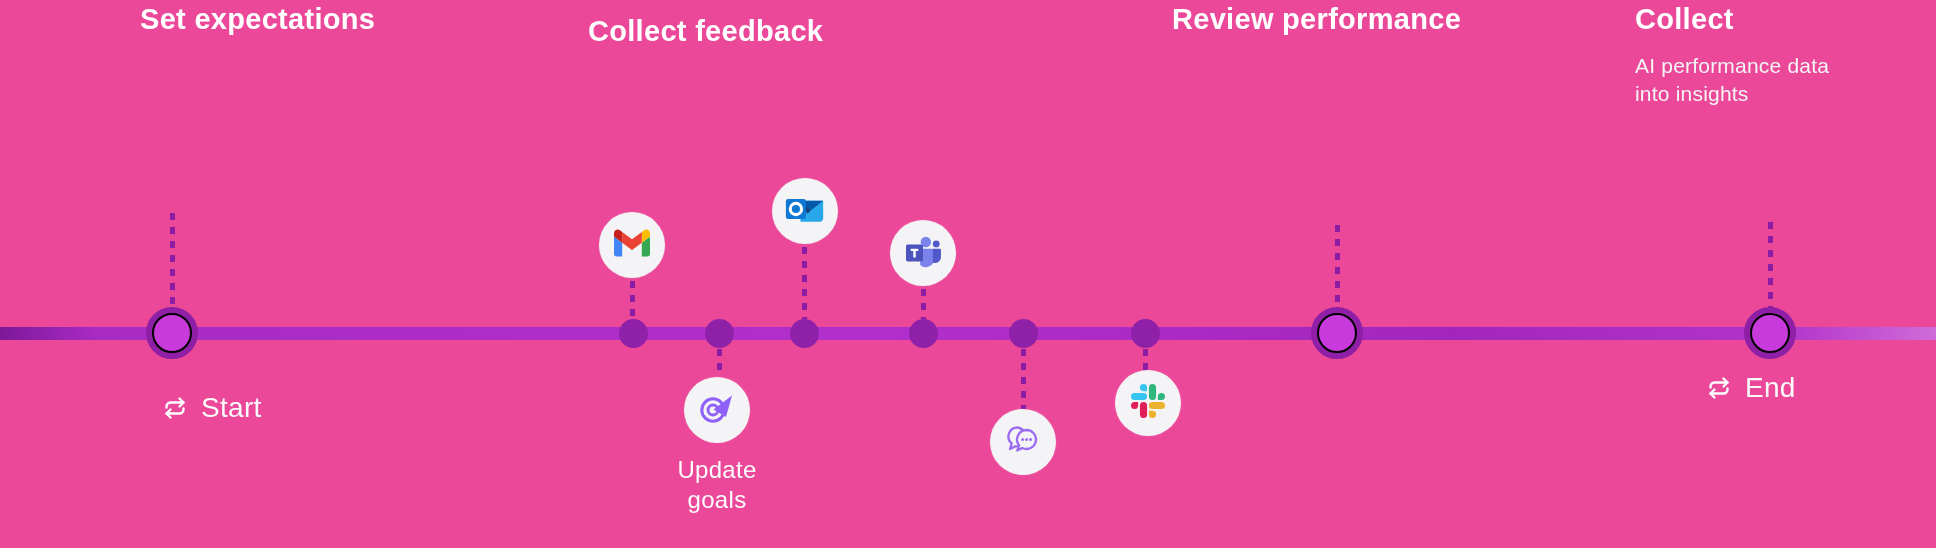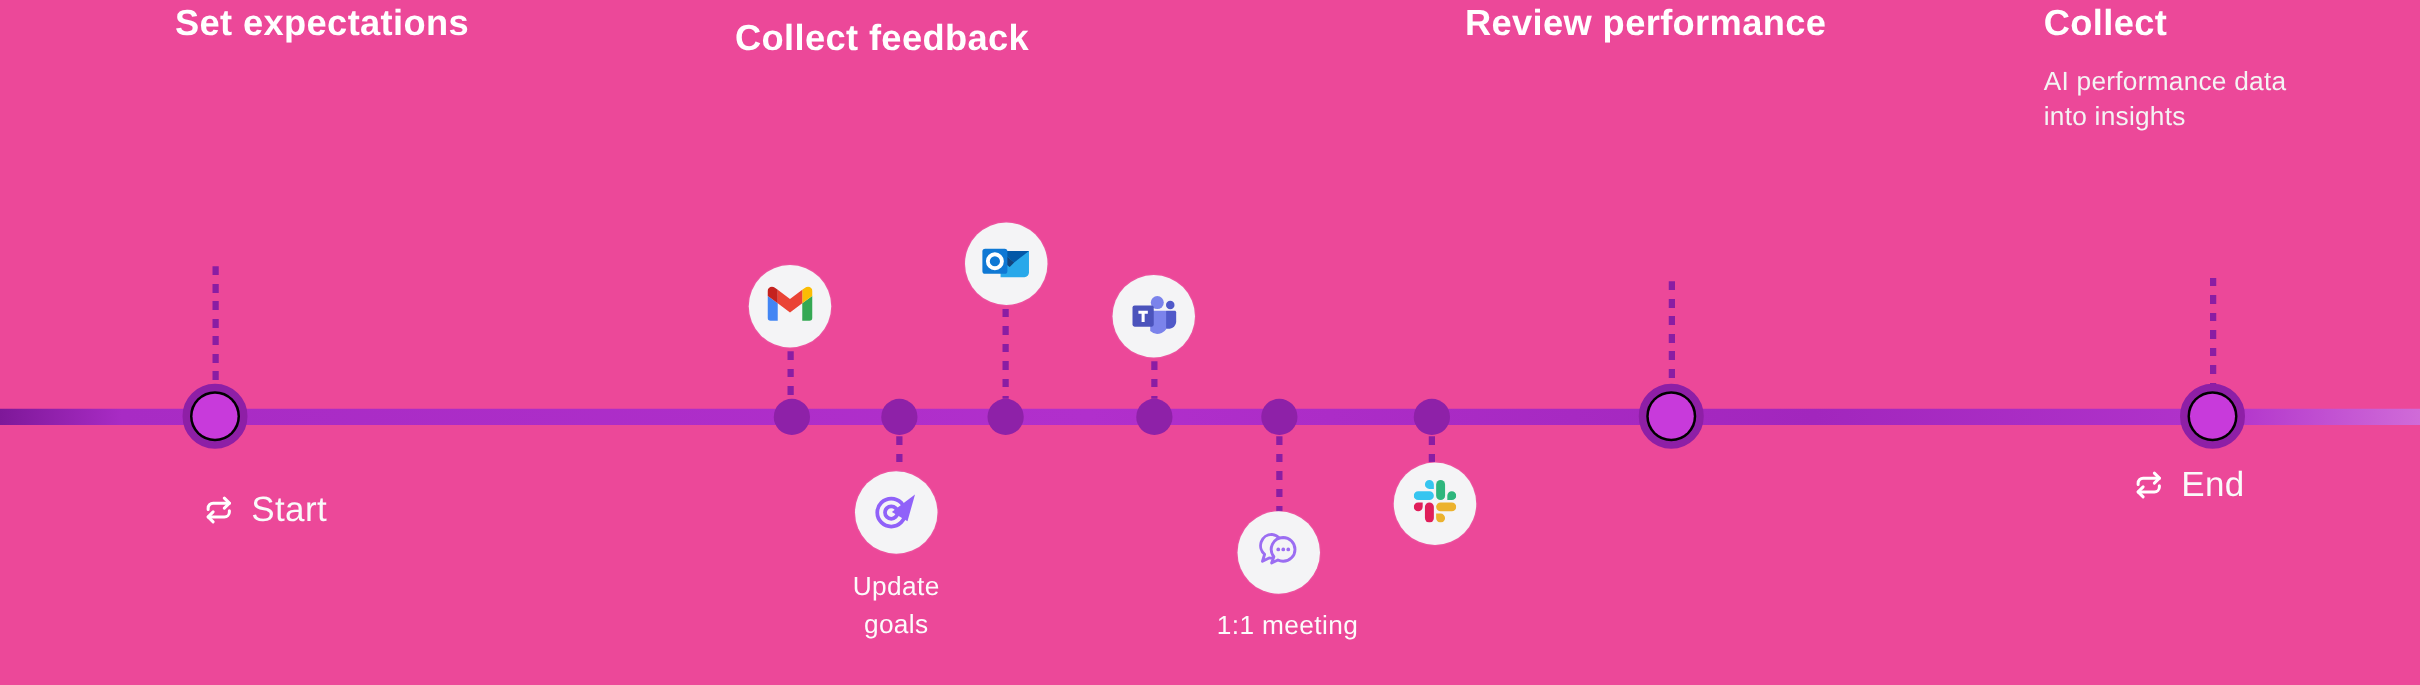--- a/index.html
+++ b/index.html
@@ -29,21 +29,21 @@
   }
   .node-lg .core{
     position:absolute;left:2px;top:2px;width:36px;height:36px;border-radius:50%;
     background:#c83adb;
   }
   .badge{
     position:absolute;width:66px;height:66px;border-radius:50%;
     background:#f4f4f6;display:flex;align-items:center;justify-content:center;
     box-shadow:0 0 0 1px rgba(255,255,255,.06);
   }
-  .mini-label{position:absolute;text-align:center;font-size:21px;line-height:30px;color:#fcfcfc;white-space:pre-line;letter-spacing:.3px;}
+  .mini-label{position:absolute;text-align:center;font-size:24px;line-height:30px;color:#fcfcfc;white-space:pre-line;letter-spacing:.3px;}
   .endpoint{position:absolute;display:flex;align-items:center;gap:13px;font-size:28px;color:#fafafa;letter-spacing:.3px;}
   .endpoint svg{display:block;}
 </style>
 </head>
 <body>
 
 <div id="stage">
 
   <div class="stage-col" style="left:140px;width:340px;">
     <h2 class="stage-title">Set expectations</h2>
@@ -158,21 +158,20 @@
         <path d="M97 45.2a12.9 12.9 0 1 1 12.9 12.9H97z" fill="#2eb67d"></path>
         <path d="M90.5 45.2a12.9 12.9 0 0 1-25.8 0V12.9a12.9 12.9 0 0 1 25.8 0z" fill="#2eb67d"></path>
         <path d="M77.6 97a12.9 12.9 0 1 1-12.9 12.9V97z" fill="#ecb22e"></path>
         <path d="M77.6 90.5a12.9 12.9 0 0 1 0-25.8h32.3a12.9 12.9 0 0 1 0 25.8z" fill="#ecb22e"></path>
       </svg>
     </span>
   </div>
 
   <div class="mini-label" style="left:617px;top:455px;width:200px;">Update
 goals</div>
-  <div class="mini-label" style="left:930px;top:486px;width:200px;">1:1 meeting</div>
 
   <div class="endpoint" style="left:162px;top:381px;margin-top:11px;">
     <span>
       <svg width="26" height="24" viewBox="0 0 24 24" fill="none" stroke="#fff" stroke-width="2.4" stroke-linecap="round" stroke-linejoin="round">
         <polyline points="16.5 2.5 20.5 6.5 16.5 10.5"></polyline>
         <path d="M3.5 11.5v-1a4 4 0 0 1 4-4h13"></path>
         <polyline points="7.5 21.5 3.5 17.5 7.5 13.5"></polyline>
         <path d="M20.5 12.5v1a4 4 0 0 1-4 4h-13"></path>
       </svg>
     </span>

